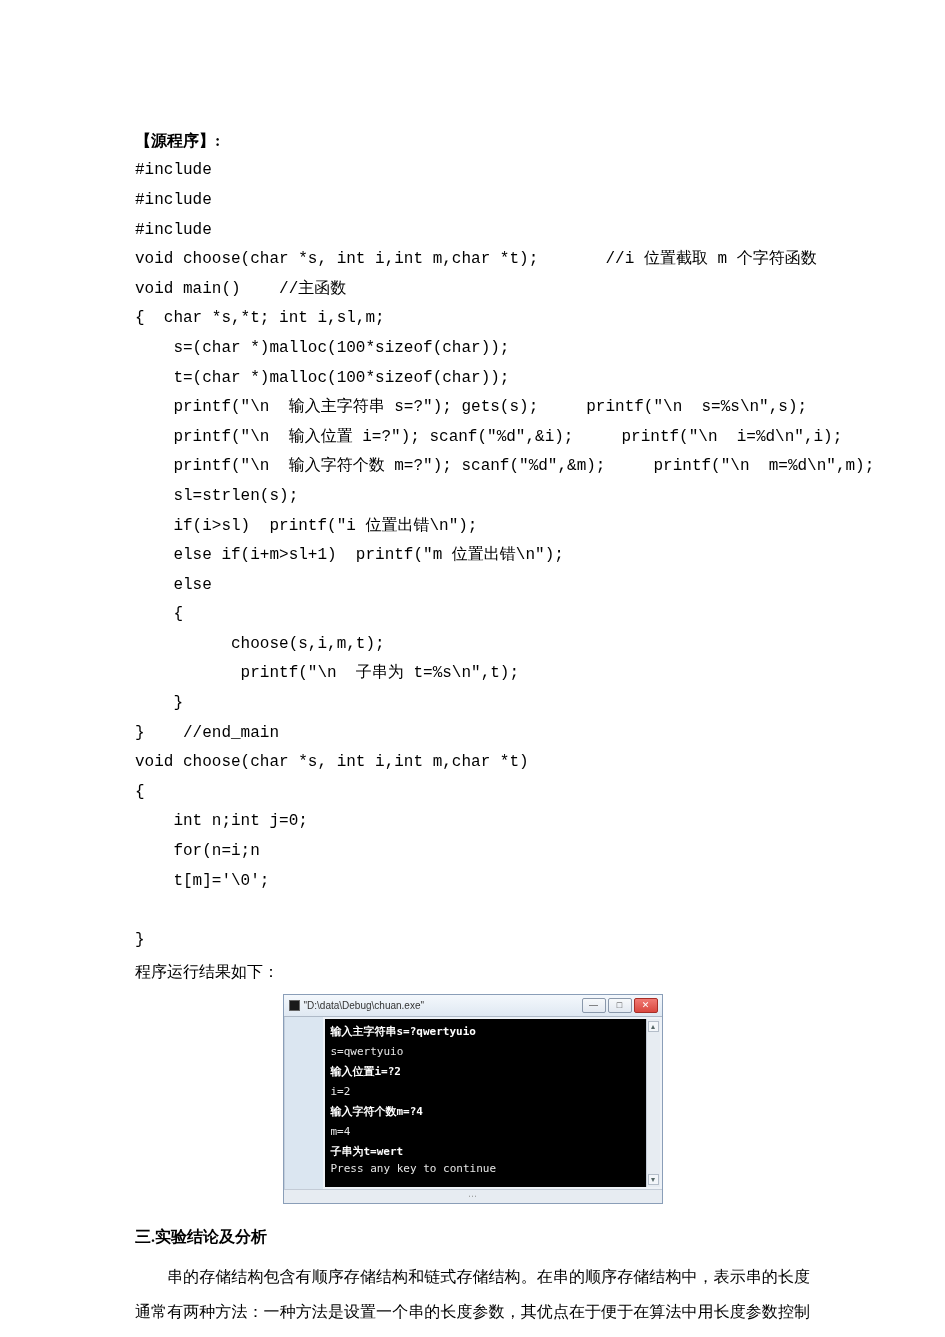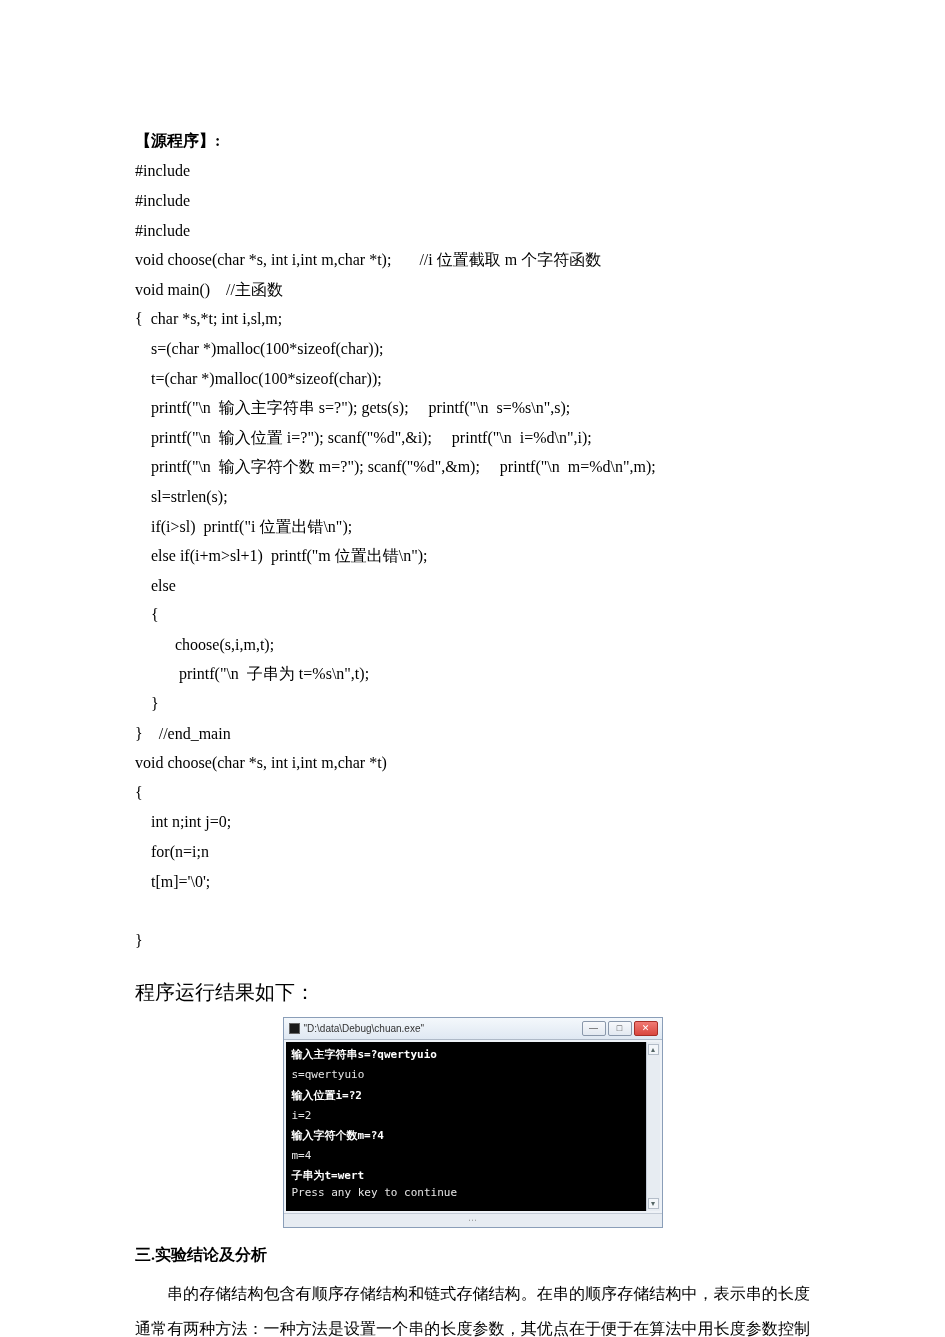--- a/index.html
+++ b/index.html
@@ -5,23 +5,23 @@
   * { box-sizing: border-box; margin: 0; padding: 0; }
   body {
     background: #ffffff;
     width: 945px;
     font-family: "SimSun", "宋体", "Times New Roman", serif;
     font-size: 16px;
     color: #000;
     padding: 90px 135px 60px 135px;
     line-height: 1.9;
   }
-  .code-block { font-family: Liberation Serif, serif; white-space: pre; line-height: 1.85; }
+  .code-block { font-family: Liberation Mono, monospace; white-space: pre; line-height: 1.85; }
   .bold { font-weight: bold; margin-top: 36px; }
-  .result-label { font-size: 20px; margin-top: 18px; }
+  .result-label { font-size: 16px; margin-top: 2px; }
 
   
   .console-wrap {
     display: flex;
     justify-content: center;
     margin: 6px 0 10px 0;
   }
   .window {
     width: 380px;
     border: 1px solid #8a9eb8;
@@ -59,20 +59,21 @@
   .winbtn.close {
     background: linear-gradient(#f07a74,#d9473f);
     border-color: #a62e27;
     color: #fff;
   }
   .console-body-wrap {
     position: relative;
     display: flex;
     background: #eef2f7;
     padding: 2px;
+    margin-left: 39px;
   }
   .console {
     background: #000;
     color: #e6e6e6;
     font-family: "SimSun", "Consolas", monospace;
     font-size: 11px;
     line-height: 1.55;
     padding: 4px 6px 10px 6px;
     flex: 1;
     white-space: pre;
@@ -94,21 +95,21 @@
     font-size: 8px; color: #566;
     display: flex; align-items:center; justify-content:center;
   }
   .hscroll {
     height: 14px;
     background: #e7ecf2;
     border-top: 1px solid #c3cbd6;
     display: flex; justify-content: center; align-items:center;
     font-size: 9px; color: #888;
   }
-  .section-head { font-weight: bold; margin-top: 12px; }
+  .section-head { font-weight: bold; margin-top: 18px; }
   .para {
     text-indent: 2em;
     line-height: 2.2;
     margin-top: 6px;
     text-align: justify;
   }
 </style>
 </head>
 <body>
 

